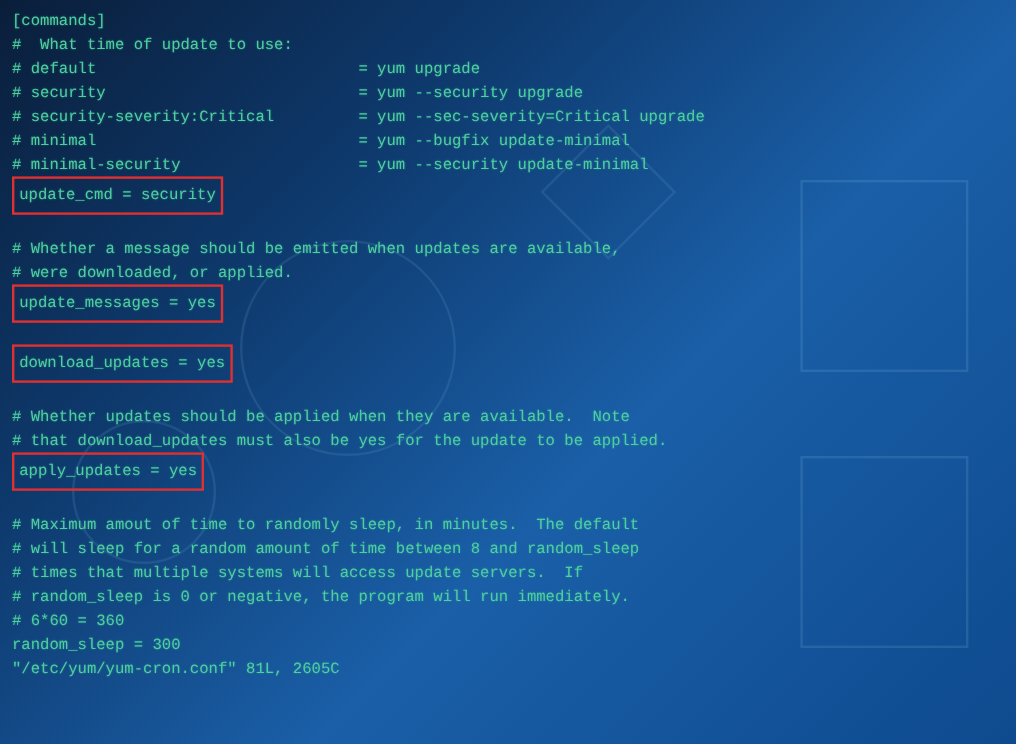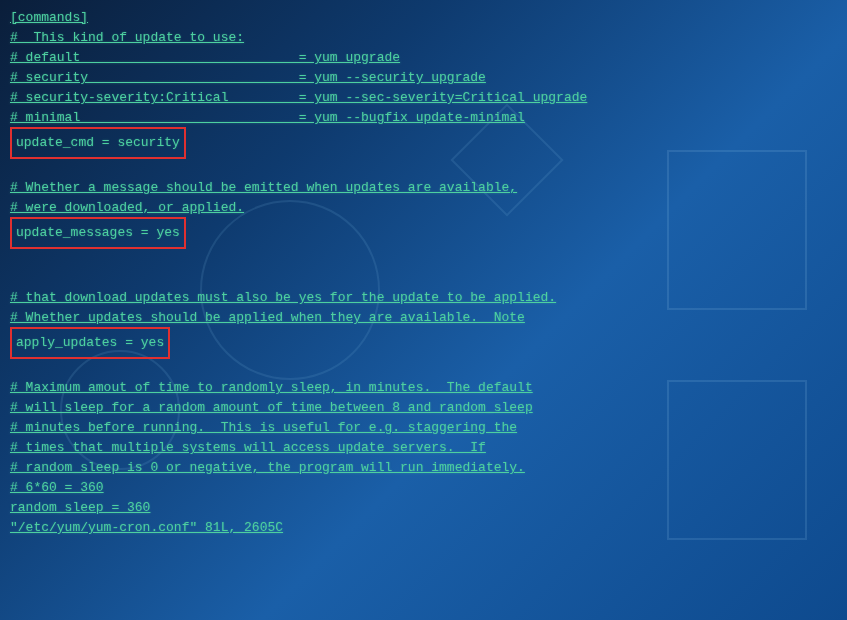--- a/index.html
+++ b/index.html
@@ -24,21 +24,21 @@
   }
   .gear1 { position: absolute; top: 200px; left: 200px; width: 180px; height: 180px; border: 2px solid #7ab8e0; border-radius: 50%; }
   .gear2 { position: absolute; top: 350px; left: 60px; width: 120px; height: 120px; border: 2px solid #7ab8e0; border-radius: 50%; }
   .hex1 { position: absolute; top: 150px; right: 40px; width: 140px; height: 160px; border: 2px solid #9dd0f0; transform: rotate(0deg); }
   .hex2 { position: absolute; top: 380px; right: 40px; width: 140px; height: 160px; border: 2px solid #9dd0f0; }
   .cross { position: absolute; top: 120px; right: 300px; width: 80px; height: 80px; border: 2px solid #7ab8e0; transform: rotate(45deg); }
   .content {
     position: relative;
     z-index: 1;
   }
-  .line { white-space: pre; text-shadow: 0 0 2px rgba(77,208,160,0.4); text-decoration: underline; }
+  .line { white-space: pre; text-shadow: 0 0 2px rgba(77,208,160,0.4); }
   .highlight {
     display: inline-block;
     border: 2px solid #e03030;
     padding: 4px 4px;
     margin: -1px 0;
   }
   .blank { height: 20px; }
 </style>
 </head>
 <body>
@@ -46,37 +46,38 @@
 <div class="bg-decoration">
   <div class="gear1"></div>
   <div class="gear2"></div>
   <div class="hex1"></div>
   <div class="hex2"></div>
   <div class="cross"></div>
 </div>
 
 <div class="content">
   <div class="line">[commands]</div>
-  <div class="line">#  This kind of update to use:</div>
+  <div class="line">#  What time of update to use:</div>
   <div class="line"># default                            = yum upgrade</div>
   <div class="line"># security                           = yum --security upgrade</div>
   <div class="line"># security-severity:Critical         = yum --sec-severity=Critical upgrade</div>
   <div class="line"># minimal                            = yum --bugfix update-minimal</div>
+  <div class="line"># minimal-security                   = yum --security update-minimal</div>
   <div class="line"><span class="highlight">update_cmd = security</span></div>
   <div class="blank"></div>
   <div class="line"># Whether a message should be emitted when updates are available,</div>
   <div class="line"># were downloaded, or applied.</div>
   <div class="line"><span class="highlight">update_messages = yes</span></div>
   <div class="blank"></div>
+  <div class="line"><span class="highlight">download_updates = yes</span></div>
   <div class="blank"></div>
+  <div class="line"># Whether updates should be applied when they are available.  Note</div>
   <div class="line"># that download_updates must also be yes for the update to be applied.</div>
-  <div class="line"># Whether updates should be applied when they are available.  Note</div>
   <div class="line"><span class="highlight">apply_updates = yes</span></div>
   <div class="blank"></div>
   <div class="line"># Maximum amout of time to randomly sleep, in minutes.  The default</div>
   <div class="line"># will sleep for a random amount of time between 8 and random_sleep</div>
-  <div class="line"># minutes before running.  This is useful for e.g. staggering the</div>
   <div class="line"># times that multiple systems will access update servers.  If</div>
   <div class="line"># random_sleep is 0 or negative, the program will run immediately.</div>
   <div class="line"># 6*60 = 360</div>
-  <div class="line">random_sleep = 360</div>
+  <div class="line">random_sleep = 300</div>
   <div class="line">"/etc/yum/yum-cron.conf" 81L, 2605C</div>
 </div>
 
 </body></html>

